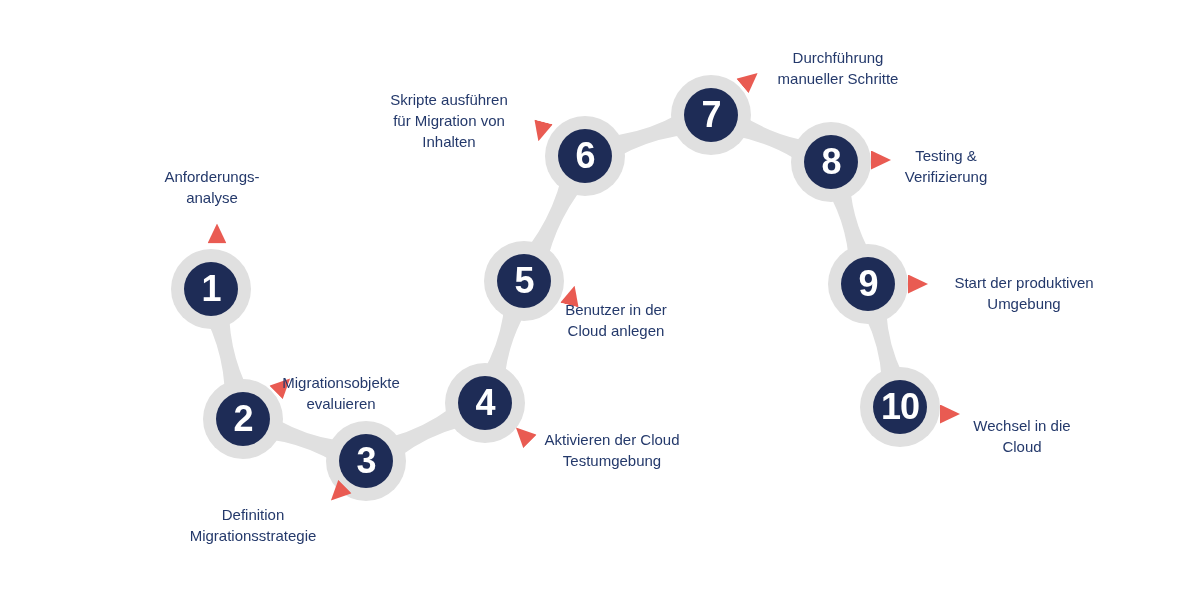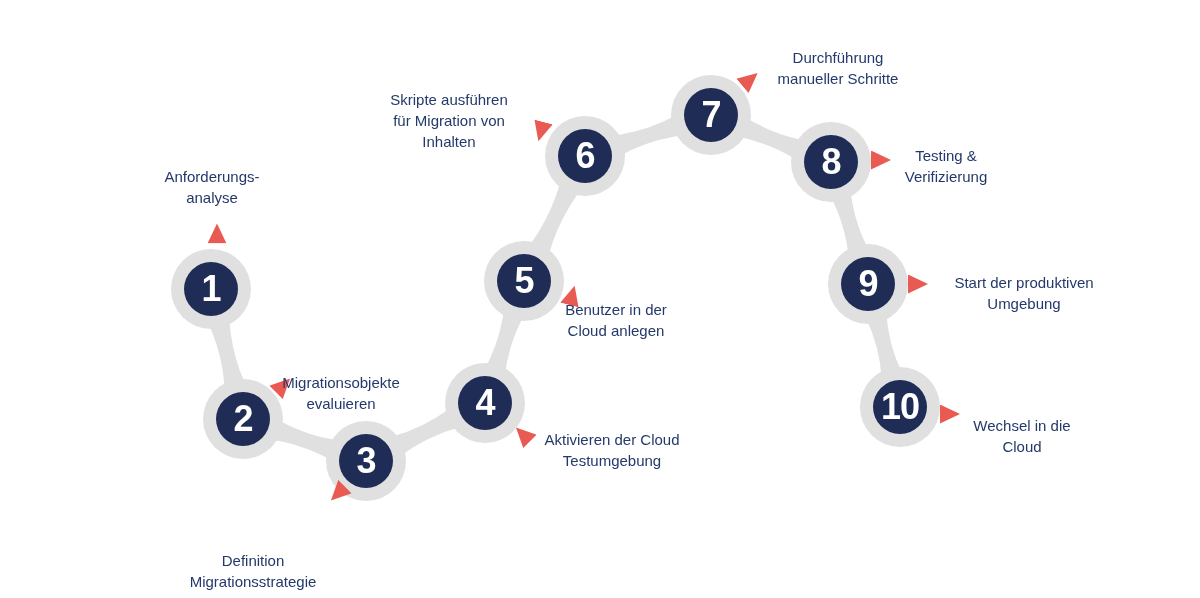--- a/index.html
+++ b/index.html
@@ -84,21 +84,21 @@
       <div class="node" style="left: 243px; top: 419px;">
         <span class="node-number">2</span>
       </div>
       <div class="arrow-icon" style="left: 283px; top: 385px; transform: rotate(-45deg);"></div>
       <div class="step-label" style="left: 341px; top: 361px; margin-top: 32px;">Migrationsobjekte
 evaluieren</div>
       <div class="node" style="left: 366px; top: 461px;">
         <span class="node-number">3</span>
       </div>
       <div class="arrow-icon" style="left: 338px; top: 493px; transform: rotate(135deg);"></div>
-      <div class="step-label" style="left: 253px; top: 525px; margin-top: 46px;">Definition
+      <div class="step-label" style="left: 253px; top: 525px;">Definition
 Migrationsstrategie</div>
       <div class="node" style="left: 485px; top: 403px;">
         <span class="node-number">4</span>
       </div>
       <div class="arrow-icon" style="left: 523px; top: 434px; transform: rotate(-135deg);"></div>
       <div class="step-label" style="left: 612px; top: 450px;">Aktivieren der Cloud
 Testumgebung</div>
       <div class="node" style="left: 524px; top: 281px;">
         <span class="node-number">5</span>
       </div>

